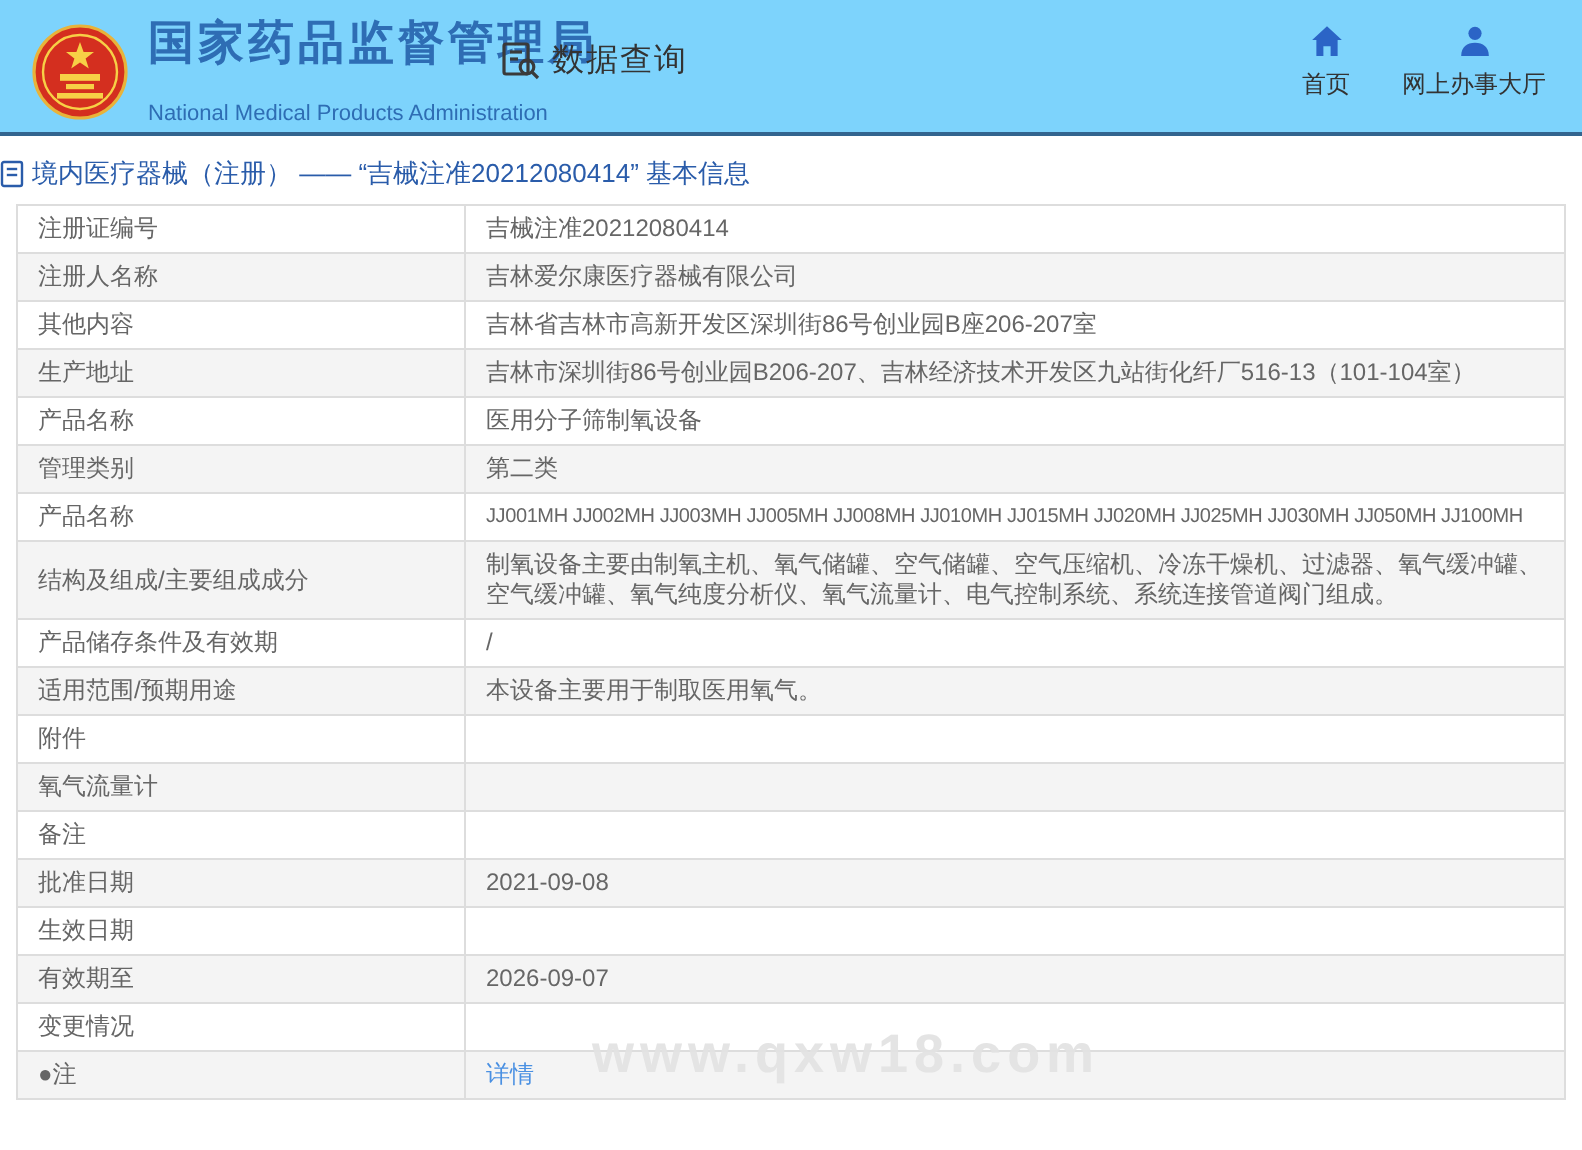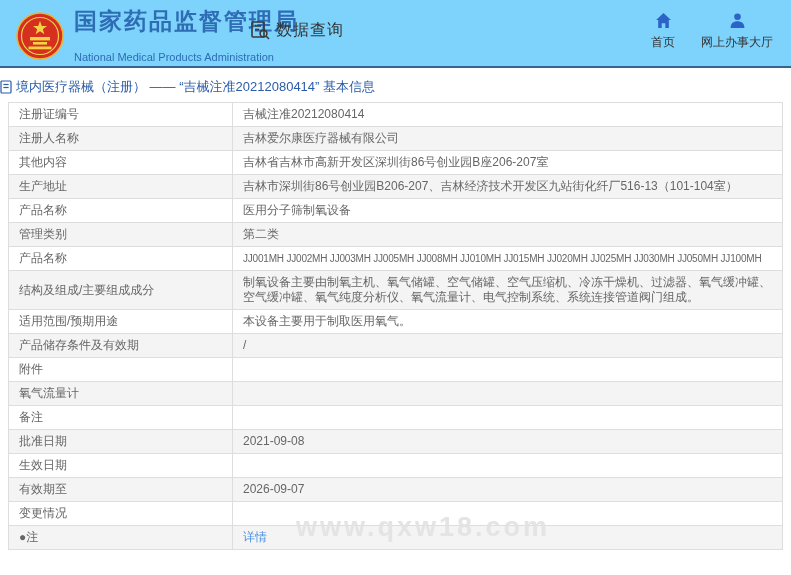--- a/index.html
+++ b/index.html
@@ -131,26 +131,26 @@
       </tr>
       <tr>
         <td class="label-cell">产品名称</td>
         <td class="value-cell compact">JJ001MH JJ002MH JJ003MH JJ005MH JJ008MH JJ010MH JJ015MH JJ020MH JJ025MH JJ030MH JJ050MH JJ100MH</td>
       </tr>
       <tr>
         <td class="label-cell">结构及组成/主要组成成分</td>
         <td class="value-cell">制氧设备主要由制氧主机、氧气储罐、空气储罐、空气压缩机、冷冻干燥机、过滤器、氧气缓冲罐、空气缓冲罐、氧气纯度分析仪、氧气流量计、电气控制系统、系统连接管道阀门组成。</td>
       </tr>
       <tr>
+        <td class="label-cell">产品储存条件及有效期</td>
+        <td class="value-cell">/</td>
+      </tr>
+      <tr>
         <td class="label-cell">适用范围/预期用途</td>
         <td class="value-cell">本设备主要用于制取医用氧气。</td>
-      </tr>
-      <tr>
-        <td class="label-cell">产品储存条件及有效期</td>
-        <td class="value-cell">/</td>
       </tr>
       <tr>
         <td class="label-cell">附件</td>
         <td class="value-cell"></td>
       </tr>
       <tr>
         <td class="label-cell">氧气流量计</td>
         <td class="value-cell"></td>
       </tr>
       <tr>

